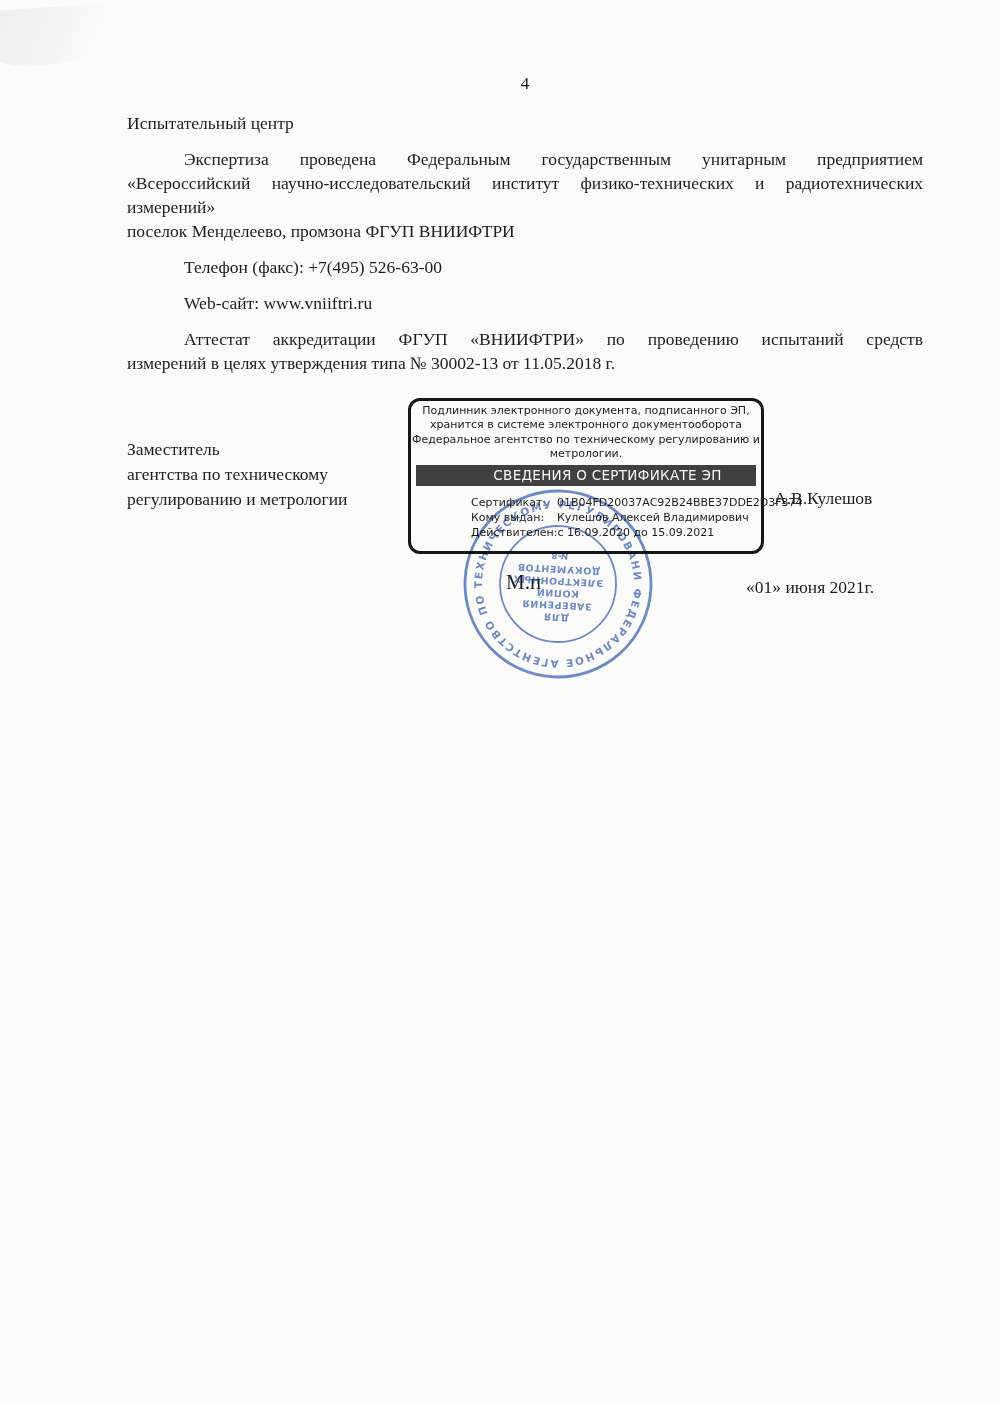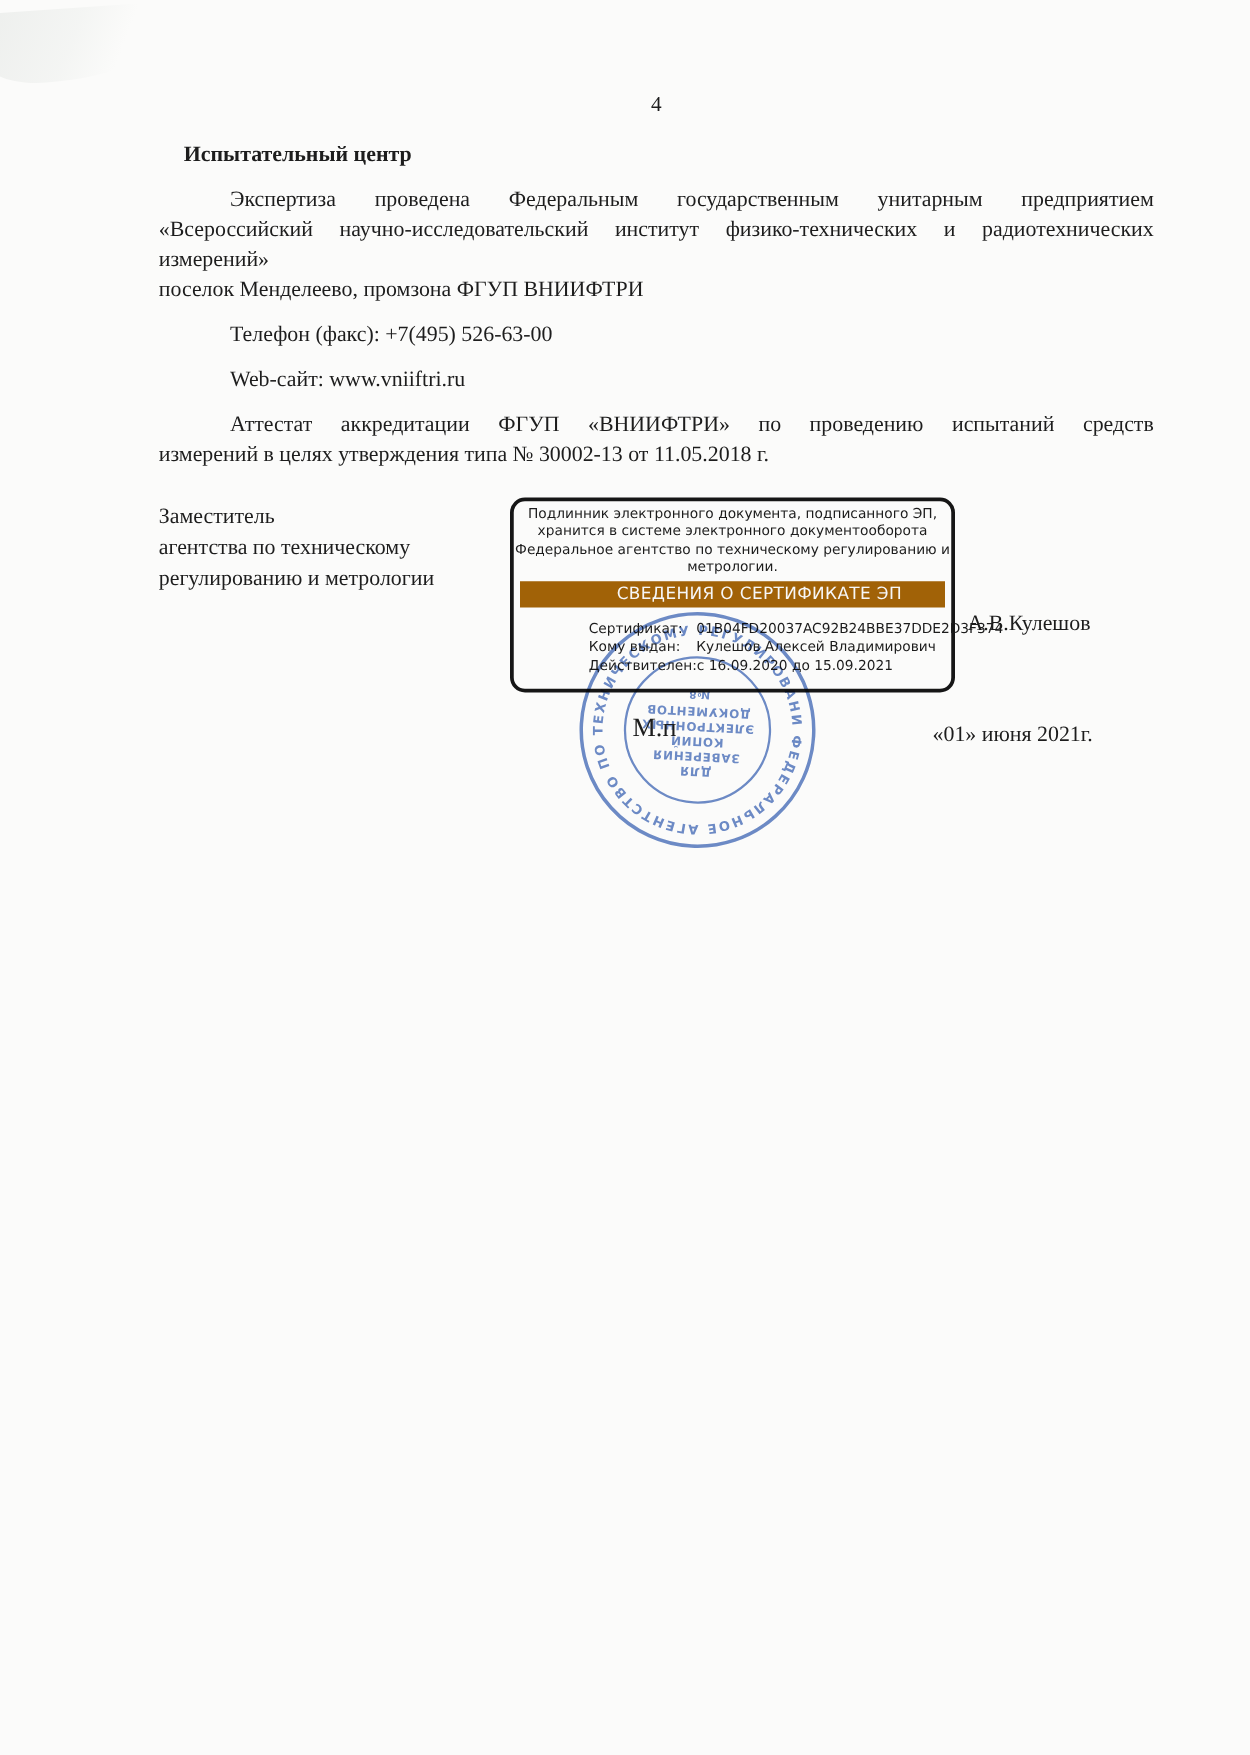--- a/index.html
+++ b/index.html
@@ -17,44 +17,44 @@
     opacity:.55;border-radius:0 10px 70% 30%;transform:rotate(-4deg);
   }
   .page-number{
     position:absolute;left:127px;top:74px;width:796px;
     text-align:center;font-size:17px;
   }
   .text-block{
     position:absolute;left:127px;top:111px;width:796px;
     font-size:17.5px;line-height:24px;
   }
-  .heading{font-weight:bold;margin-left:20px;}
+  .heading{font-weight:normal;}
   .line{white-space:nowrap;}
   .line.jl{text-align:justify;text-align-last:justify;white-space:normal;}
   .line.ind{padding-left:57px;margin-top:12px;}
   .sig-block{
-    position:absolute;left:127px;top:400px;width:320px;
+    position:absolute;left:127px;top:437px;width:320px;
     font-size:17.5px;line-height:25px;
   }
   .sig-name{position:absolute;left:774px;top:488px;font-size:17.5px;}
   .mp-mark{position:absolute;left:506px;top:570px;font-size:21px;}
   .sig-date{position:absolute;left:746px;top:577px;font-size:17.5px;}
 
   .cert-box{
     position:absolute;left:408px;top:398px;width:356px;height:156px;
     box-sizing:border-box;
     border:3.5px solid #161616;border-radius:12px;
     font-family:"DejaVu Sans", sans-serif;
     font-size:11px;color:#1c1c1c;
     background:transparent;
   }
   .cert-header{padding-top:3px;text-align:center;line-height:14.4px;}
   .cert-bar{
     margin:3px 5px 0 5px;height:21px;line-height:21px;
-    background:#a16207;color:#f7f7f7;
+    background:#404040;color:#f7f7f7;
     text-align:center;font-size:13.5px;letter-spacing:.3px;padding-left:43px;
   }
   .cert-fields{margin:9px 0 0 12px;line-height:15.3px;}
   .cert-row{display:flex;margin-left:48px;}
   .cert-lbl{min-width:86px;white-space:nowrap;}
   .cert-val{white-space:nowrap;}
 
   .stamp{
     position:absolute;left:458px;top:484px;width:200px;height:200px;
     opacity:.8;mix-blend-mode:multiply;

